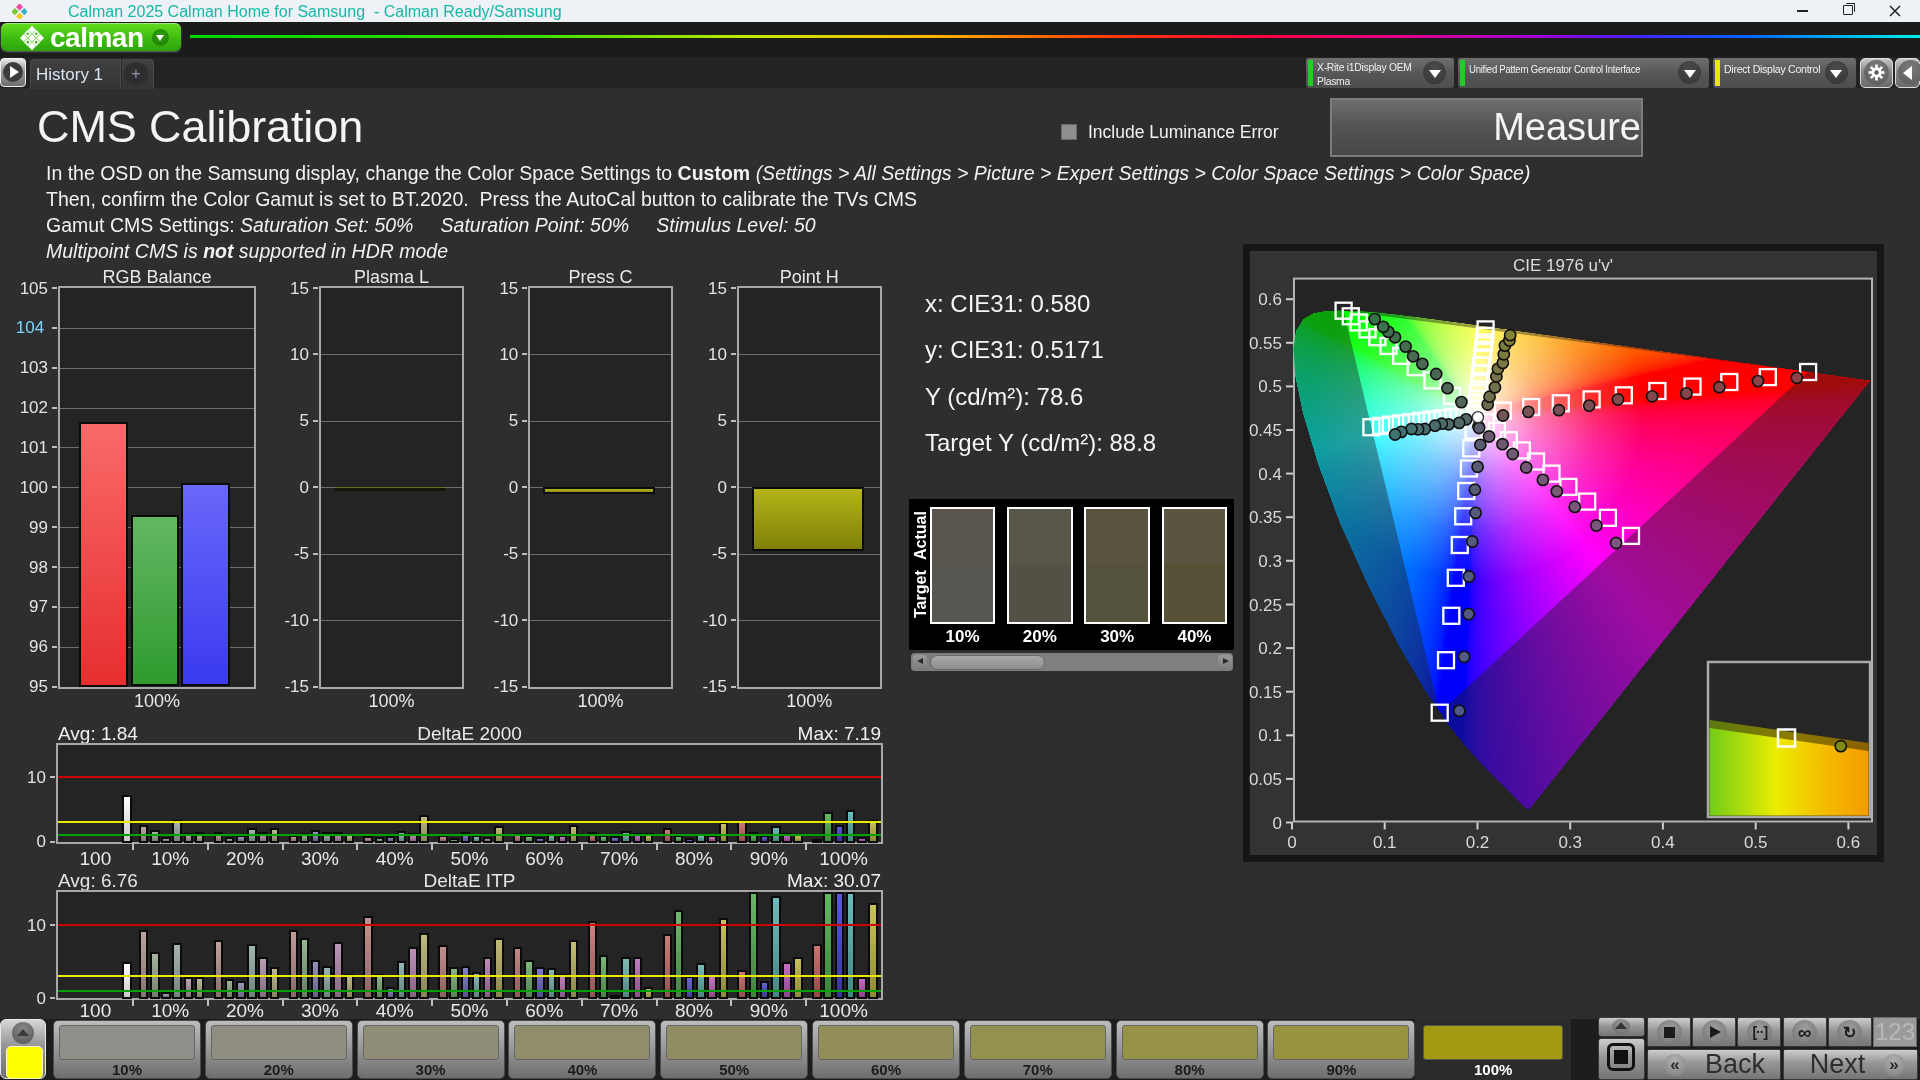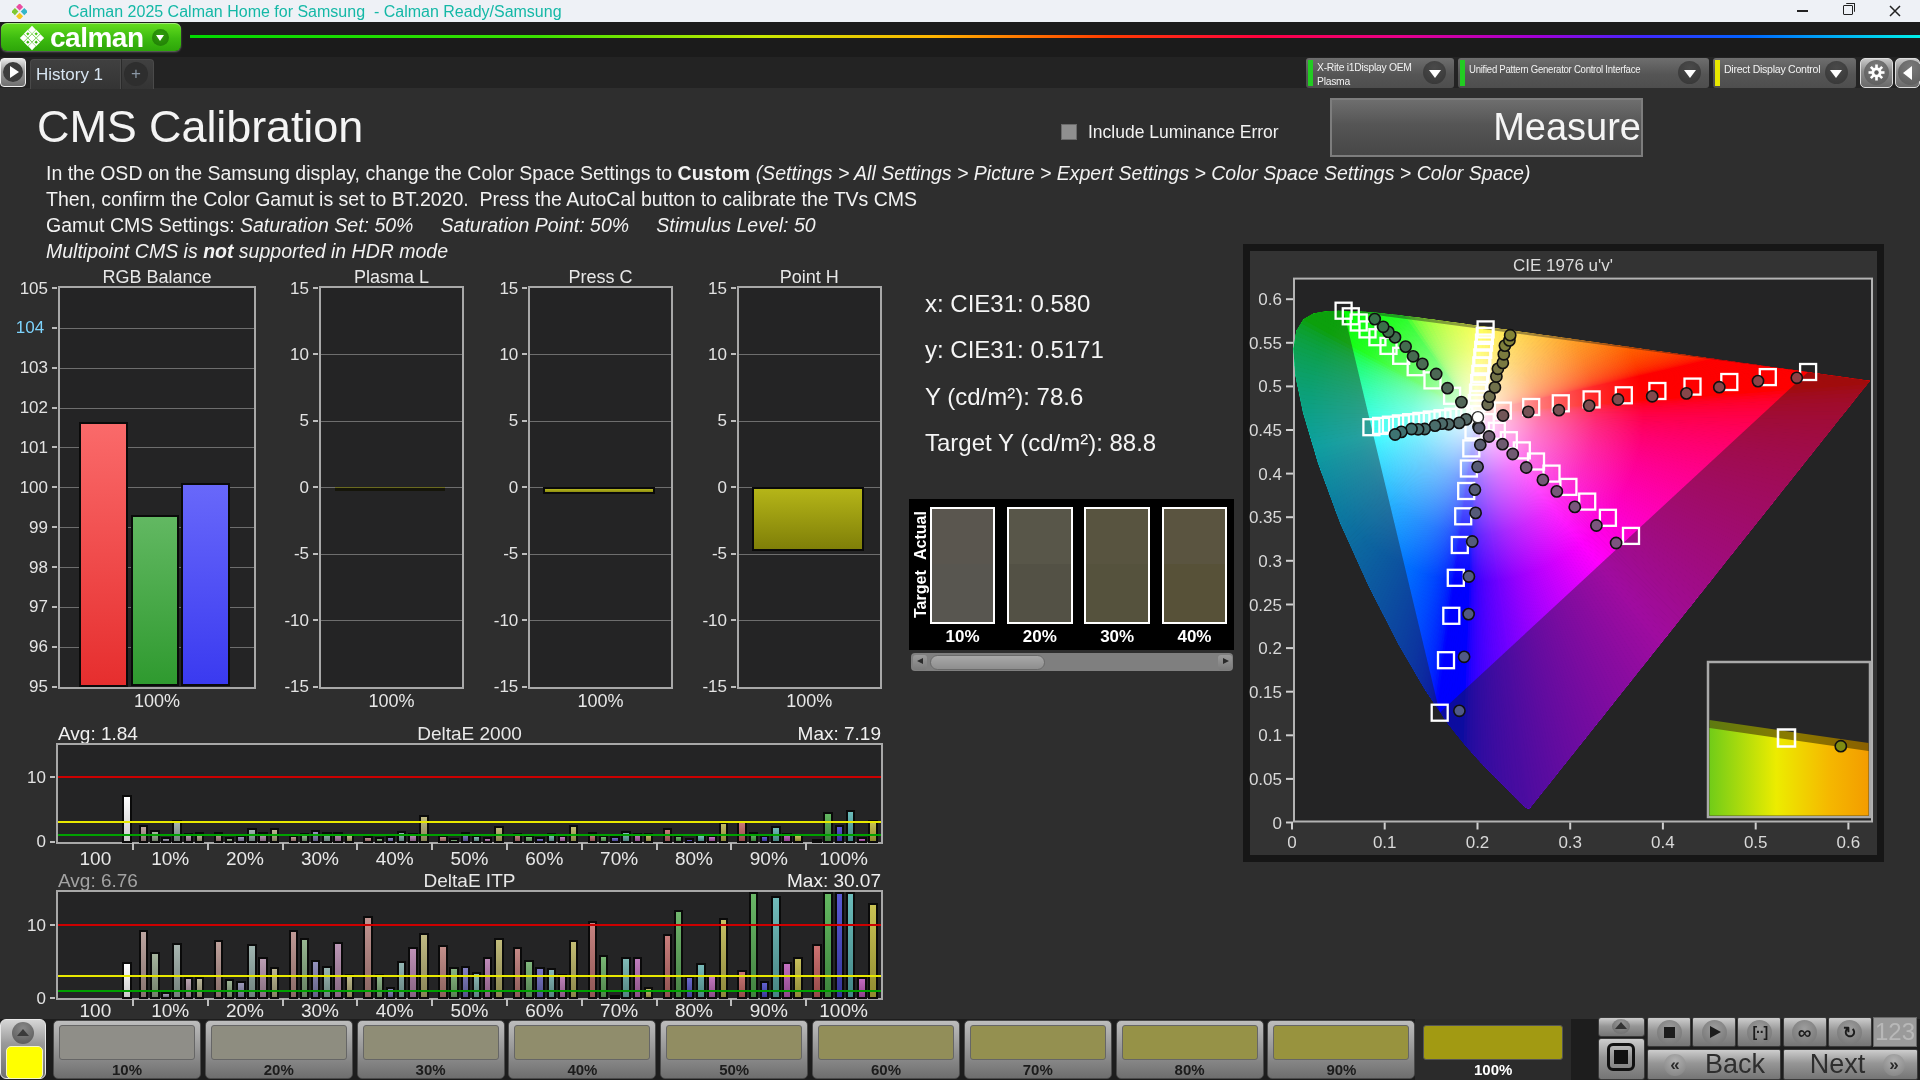--- a/index.html
+++ b/index.html
@@ -896,21 +896,21 @@
 <div style="position:absolute;left:812.2px;top:839.2px;width:9.5px;height:3.6px;background:linear-gradient(180deg,#cd7271,#944948);border:2px solid #0a0a0a;box-sizing:border-box"></div>
 <div style="position:absolute;left:823.4px;top:811.5px;width:9.5px;height:31.3px;background:linear-gradient(180deg,#63b861,#3d823b);border:2px solid #0a0a0a;box-sizing:border-box"></div>
 <div style="position:absolute;left:834.6px;top:825.0px;width:9.5px;height:17.8px;background:linear-gradient(180deg,#5a5ad4,#353599);border:2px solid #0a0a0a;box-sizing:border-box"></div>
 <div style="position:absolute;left:845.8px;top:809.5px;width:9.5px;height:33.2px;background:linear-gradient(180deg,#6bbcbb,#438685);border:2px solid #0a0a0a;box-sizing:border-box"></div>
 <div style="position:absolute;left:857.0px;top:836.6px;width:9.5px;height:6.2px;background:linear-gradient(180deg,#c56ac3,#8d428b);border:2px solid #0a0a0a;box-sizing:border-box"></div>
 <div style="position:absolute;left:868.2px;top:819.9px;width:9.5px;height:22.9px;background:linear-gradient(180deg,#c9c254,#908b30);border:2px solid #0a0a0a;box-sizing:border-box"></div>
 <div style="position:absolute;left:58.0px;top:834.3px;width:823.0px;height:2px;background:#00a000"></div>
 <div style="position:absolute;left:58.0px;top:821.4px;width:823.0px;height:2px;background:#e8e800"></div>
 <div style="position:absolute;left:58.0px;top:776.3px;width:823.0px;height:2px;background:#cc0000"></div>
 <div style="position:absolute;left:269.5px;top:869.5px;width:400px;text-align:center;font-size:19px;color:#e8e8e8">DeltaE ITP</div>
-<div style="position:absolute;left:58.0px;top:869.5px;font-size:19px;color:#a3a3a3">Avg: 6.76</div>
+<div style="position:absolute;left:58.0px;top:869.5px;font-size:19px;color:#e5e5e5">Avg: 6.76</div>
 <div style="position:absolute;left:681.0px;top:869.5px;width:200px;text-align:right;font-size:19px;color:#f0f0f0">Max: 30.07</div>
 <div style="position:absolute;left:56.0px;top:889.5px;width:823.0px;height:106.8px;background:#242425;border:2px solid #a8a8a8"></div>
 <div style="position:absolute;left:50.0px;top:997.3px;width:5px;height:2px;background:#bdbdbd"></div>
 <div style="position:absolute;left:16.0px;top:988.8px;width:30px;text-align:right;font-size:17px;color:#e3e3e3">0</div>
 <div style="position:absolute;left:50.0px;top:924.3px;width:5px;height:2px;background:#bdbdbd"></div>
 <div style="position:absolute;left:16.0px;top:915.8px;width:30px;text-align:right;font-size:17px;color:#e3e3e3">10</div>
 <div style="position:absolute;left:58.0px;top:1000.0px;width:74.8px;text-align:center;font-size:19px;color:#e8e8e8">100</div>
 <div style="position:absolute;left:131.8px;top:999.3px;width:2px;height:7px;background:#bdbdbd"></div>
 <div style="position:absolute;left:132.8px;top:1000.0px;width:74.8px;text-align:center;font-size:19px;color:#e8e8e8">10%</div>
 <div style="position:absolute;left:206.6px;top:999.3px;width:2px;height:7px;background:#bdbdbd"></div>

